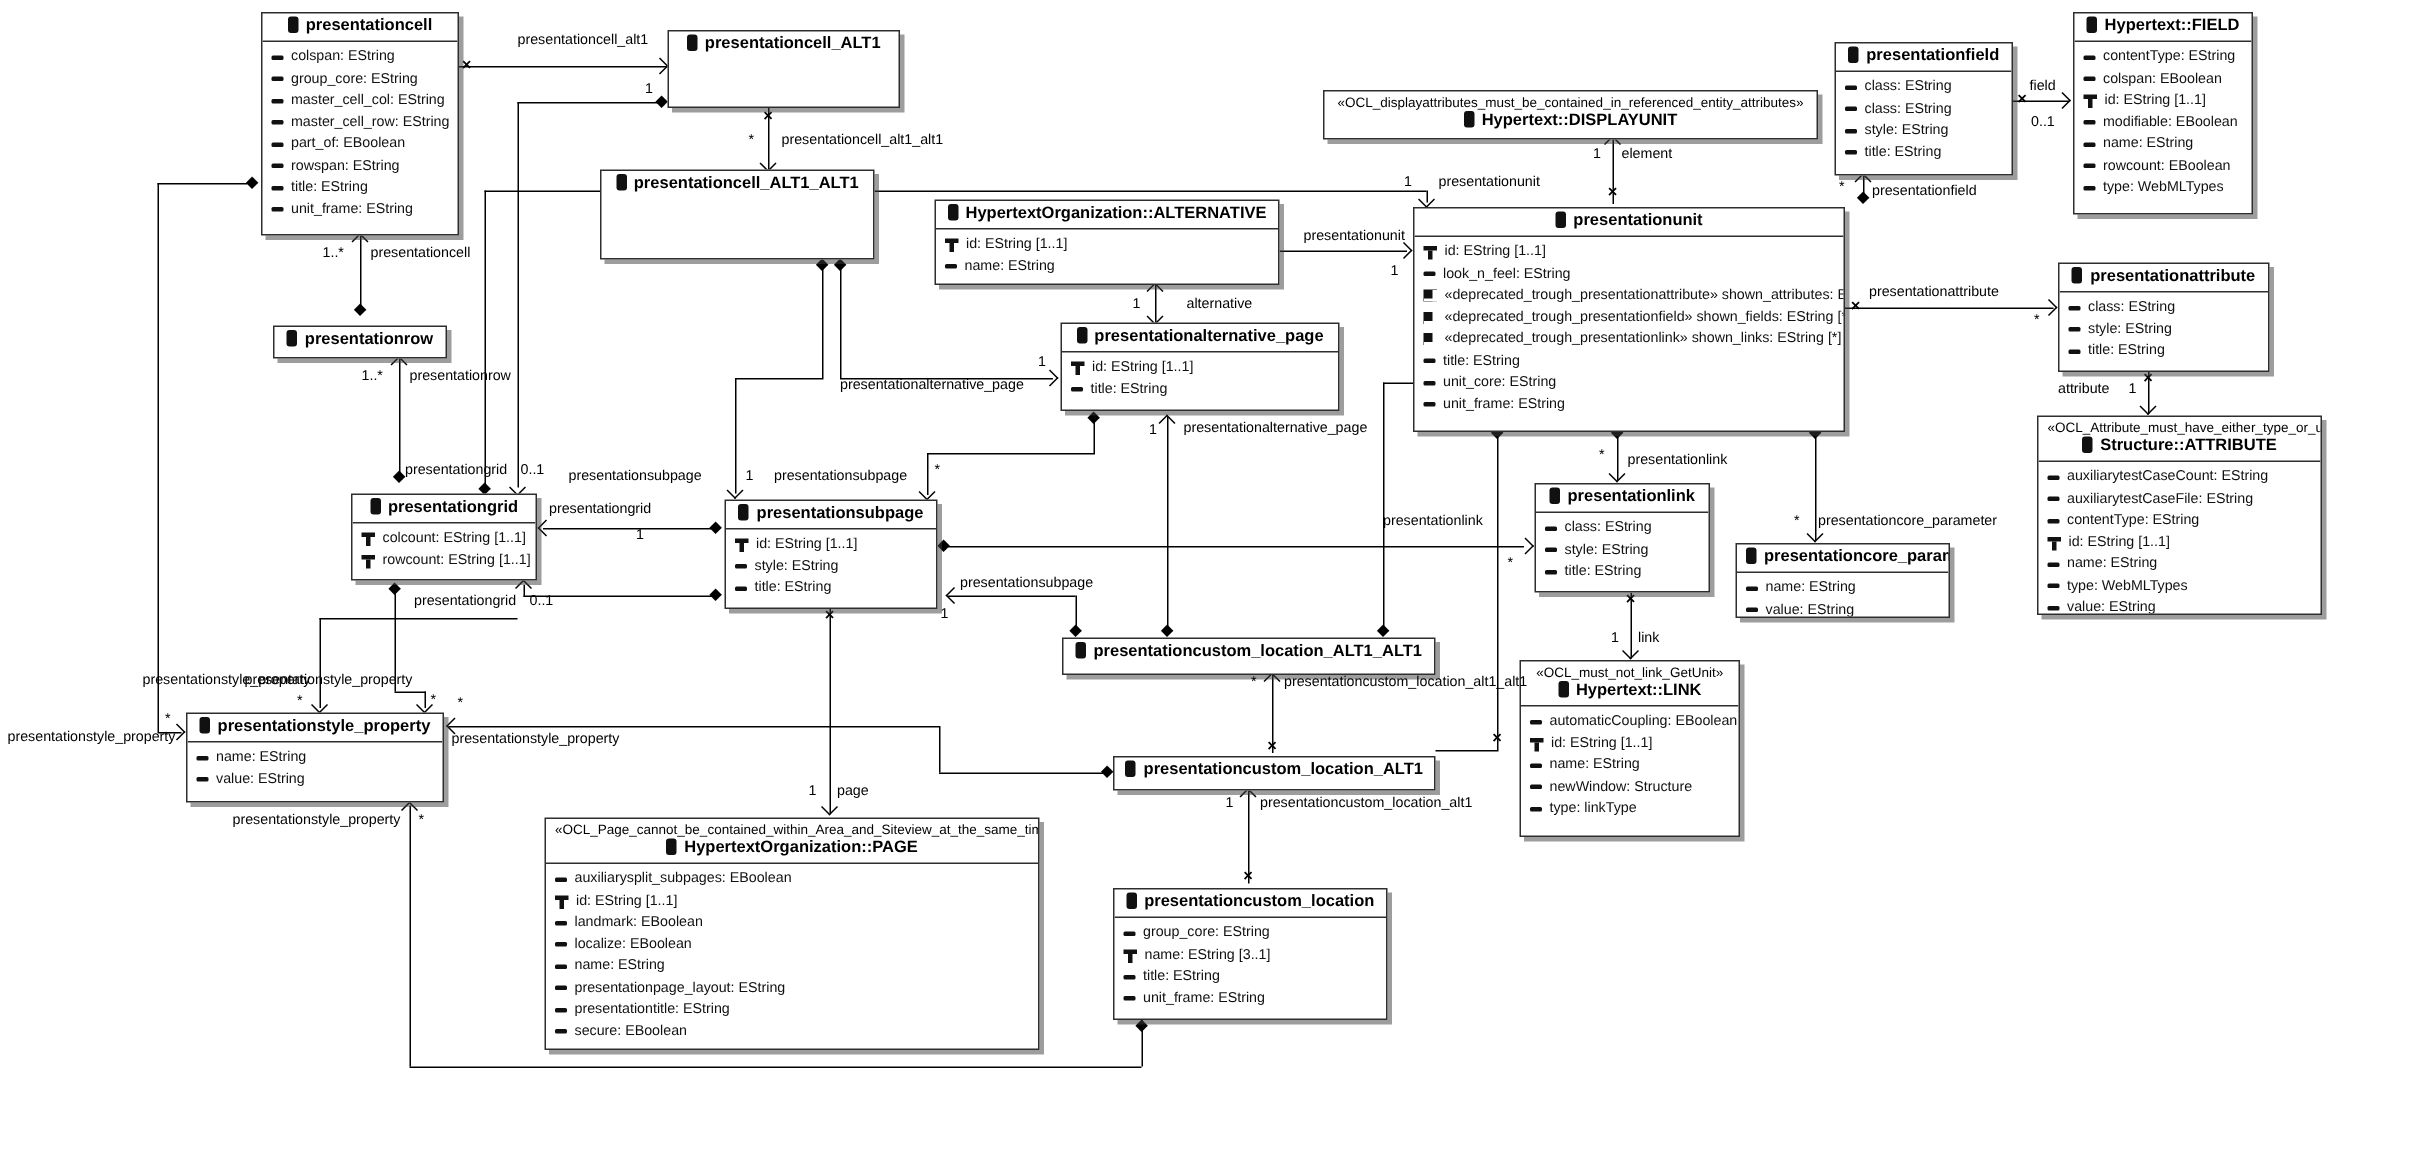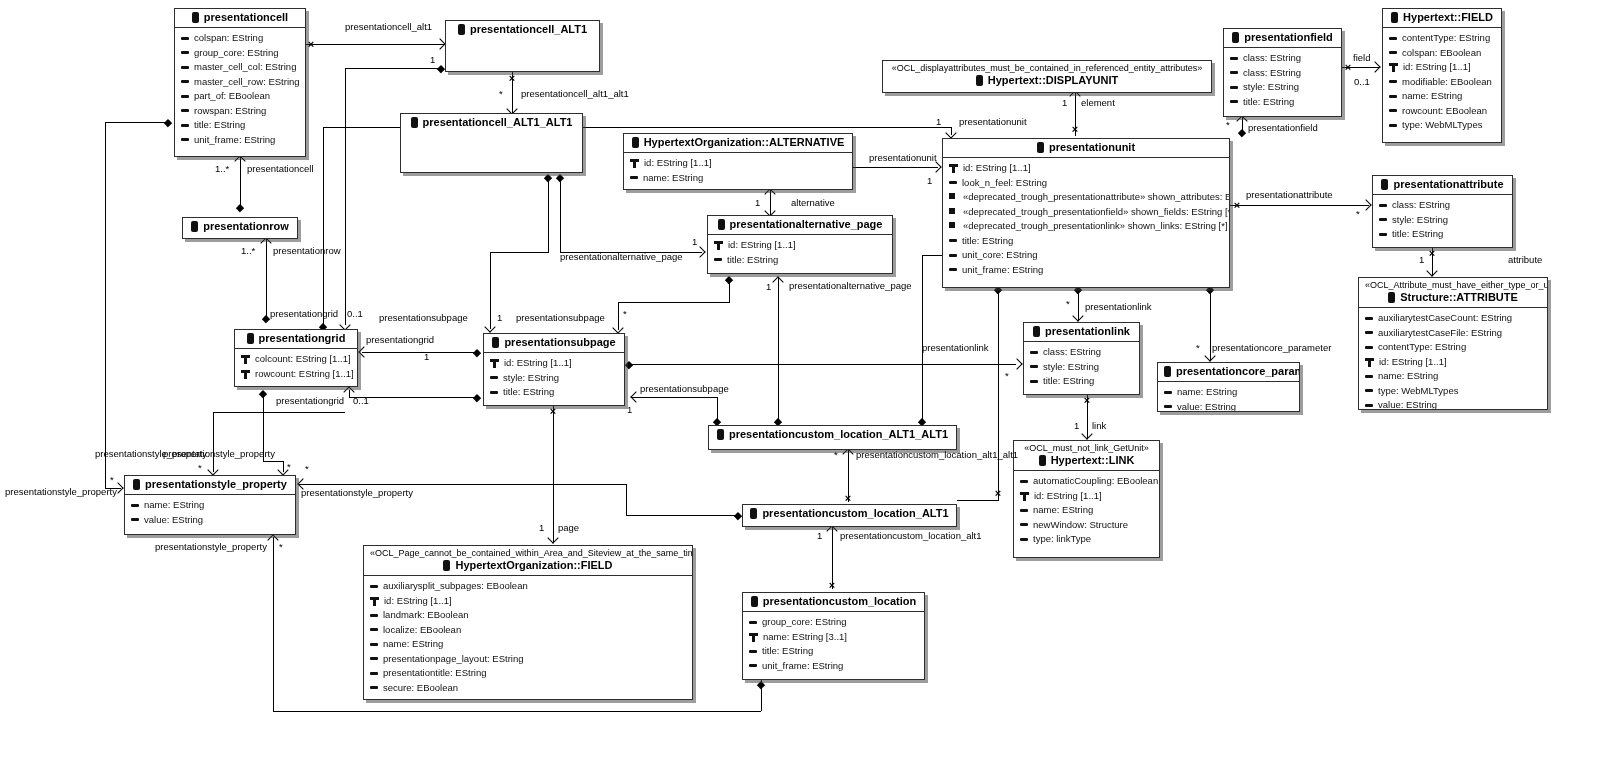--- a/index.html
+++ b/index.html
@@ -499,21 +499,21 @@
             <span class="ic ic-attr"></span>
             <span>name: EString</span>
           </div>
           <div class="attr">
             <span class="ic ic-attr"></span>
             <span>value: EString</span>
           </div>
         </div>
       </div>
       <div class="cls" style="left: 363px; top: 545px; width: 330px; height: 155px;">
-        <div class="hd"><span class="stereo">«OCL_Page_cannot_be_contained_within_Area_and_Siteview_at_the_same_time»</span><span><span class="hd-icon"></span><span>HypertextOrganization::FIELD</span></span></div>
+        <div class="hd"><span class="stereo">«OCL_Page_cannot_be_contained_within_Area_and_Siteview_at_the_same_time»</span><span><span class="hd-icon"></span><span>HypertextOrganization::PAGE</span></span></div>
         <div class="attrs">
           <div class="attr">
             <span class="ic ic-attr"></span>
             <span>auxiliarysplit_subpages: EBoolean</span>
           </div>
           <div class="attr">
             <span class="ic ic-key"></span>
             <span>id: EString [1..1]</span>
           </div>
           <div class="attr">
@@ -576,21 +576,21 @@
       <div class="elabel" style="left: 927px; top: 175px;">1</div>
       <div class="elabel" style="left: 1062px; top: 97px;">1</div>
       <div class="elabel" style="left: 1081px; top: 97px;">element</div>
       <div class="elabel" style="left: 1226px; top: 119px;">*</div>
       <div class="elabel" style="left: 1248px; top: 122px;">presentationfield</div>
       <div class="elabel" style="left: 1353px; top: 52px;">field</div>
       <div class="elabel" style="left: 1354px; top: 76px;">0..1</div>
       <div class="elabel" style="left: 1246px; top: 189px;">presentationattribute</div>
       <div class="elabel" style="left: 1356px; top: 208px;">*</div>
       <div class="elabel" style="left: 1419px; top: 254px;">1</div>
-      <div class="elabel" style="left: 1508px; top: 254px;">attribute</div>
+      <div class="elabel" style="left: 1372px; top: 254px;">attribute</div>
       <div class="elabel" style="left: 1066px; top: 298px;">*</div>
       <div class="elabel" style="left: 1085px; top: 301px;">presentationlink</div>
       <div class="elabel" style="left: 922px; top: 342px;">presentationlink</div>
       <div class="elabel" style="left: 1005px; top: 370px;">*</div>
       <div class="elabel" style="left: 1196px; top: 342px;">*</div>
       <div class="elabel" style="left: 1212px; top: 342px;">presentationcore_parameter</div>
       <div class="elabel" style="left: 1074px; top: 420px;">1</div>
       <div class="elabel" style="left: 1092px; top: 420px;">link</div>
       <div class="elabel" style="left: 834px; top: 449px;">*</div>
       <div class="elabel" style="left: 856px; top: 449px;">presentationcustom_location_alt1_alt1</div>

